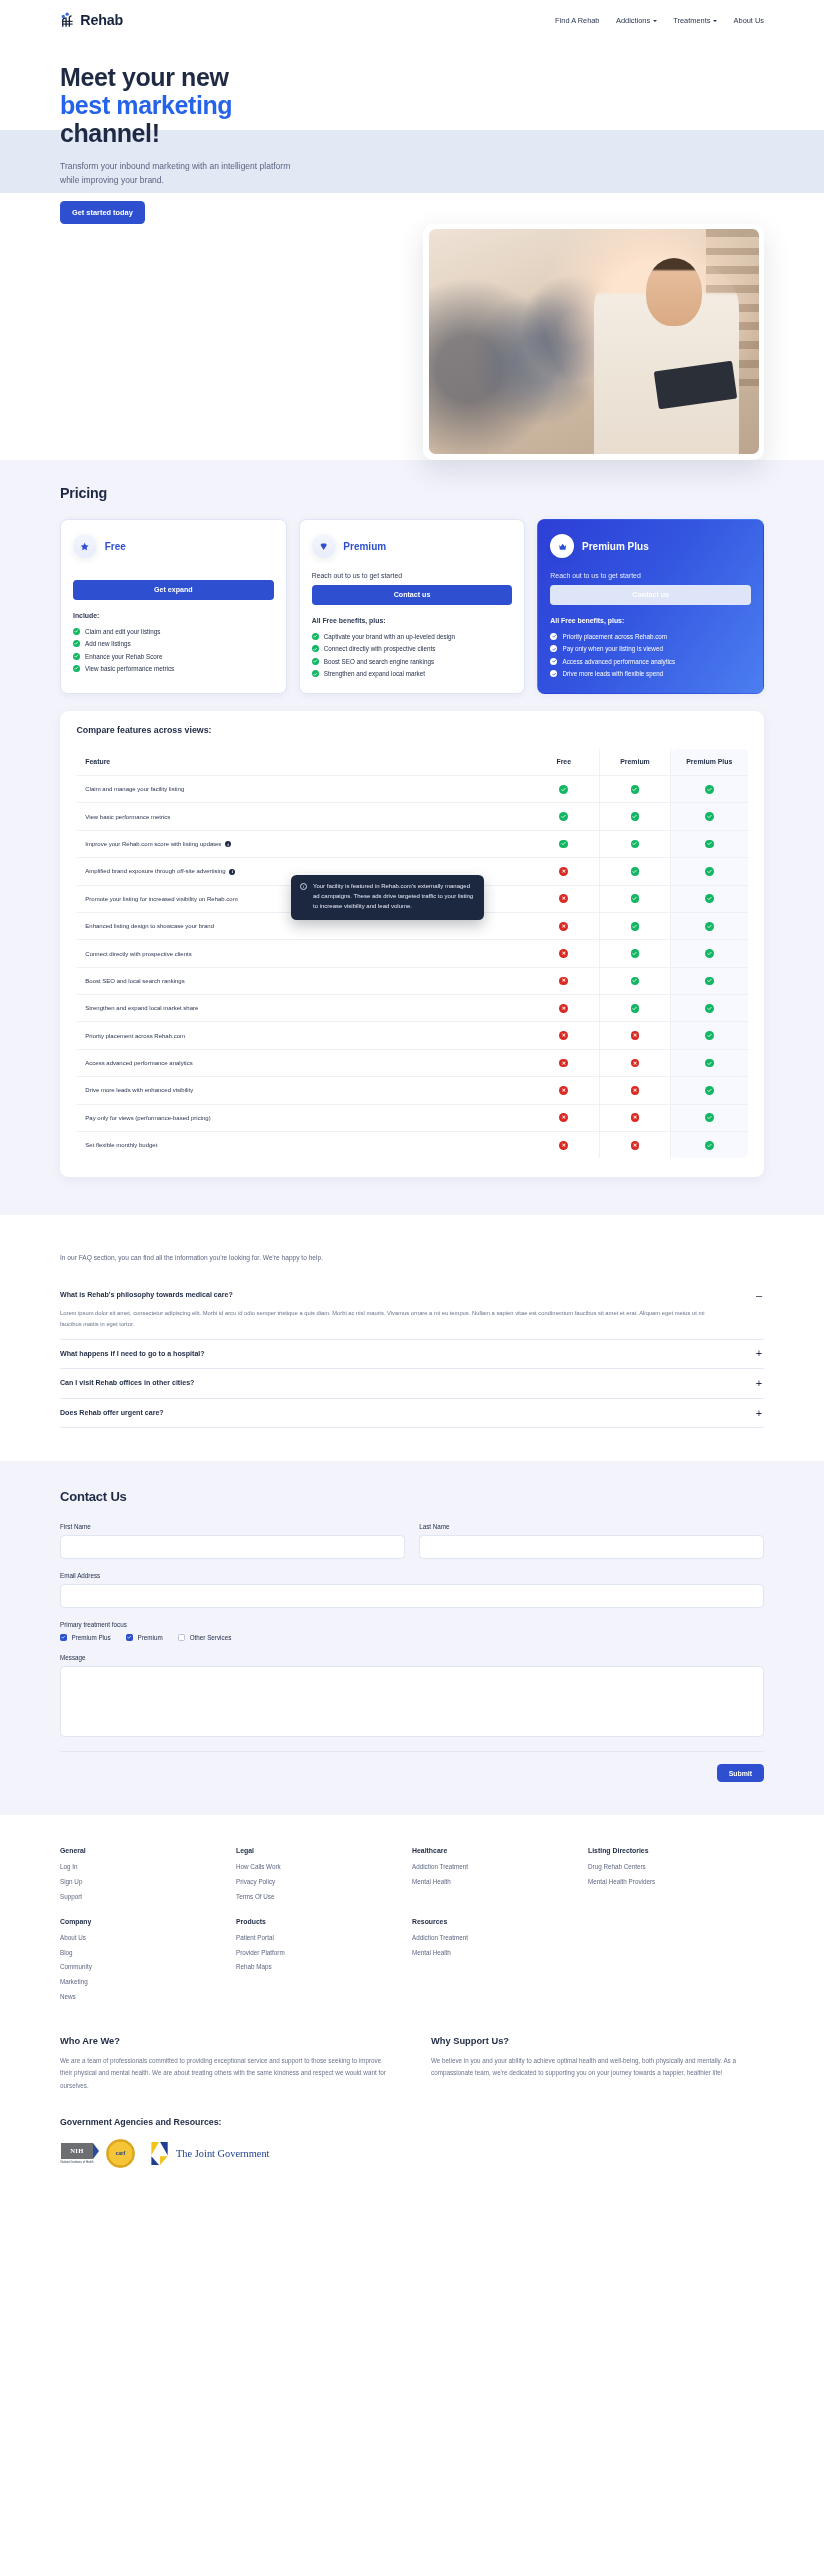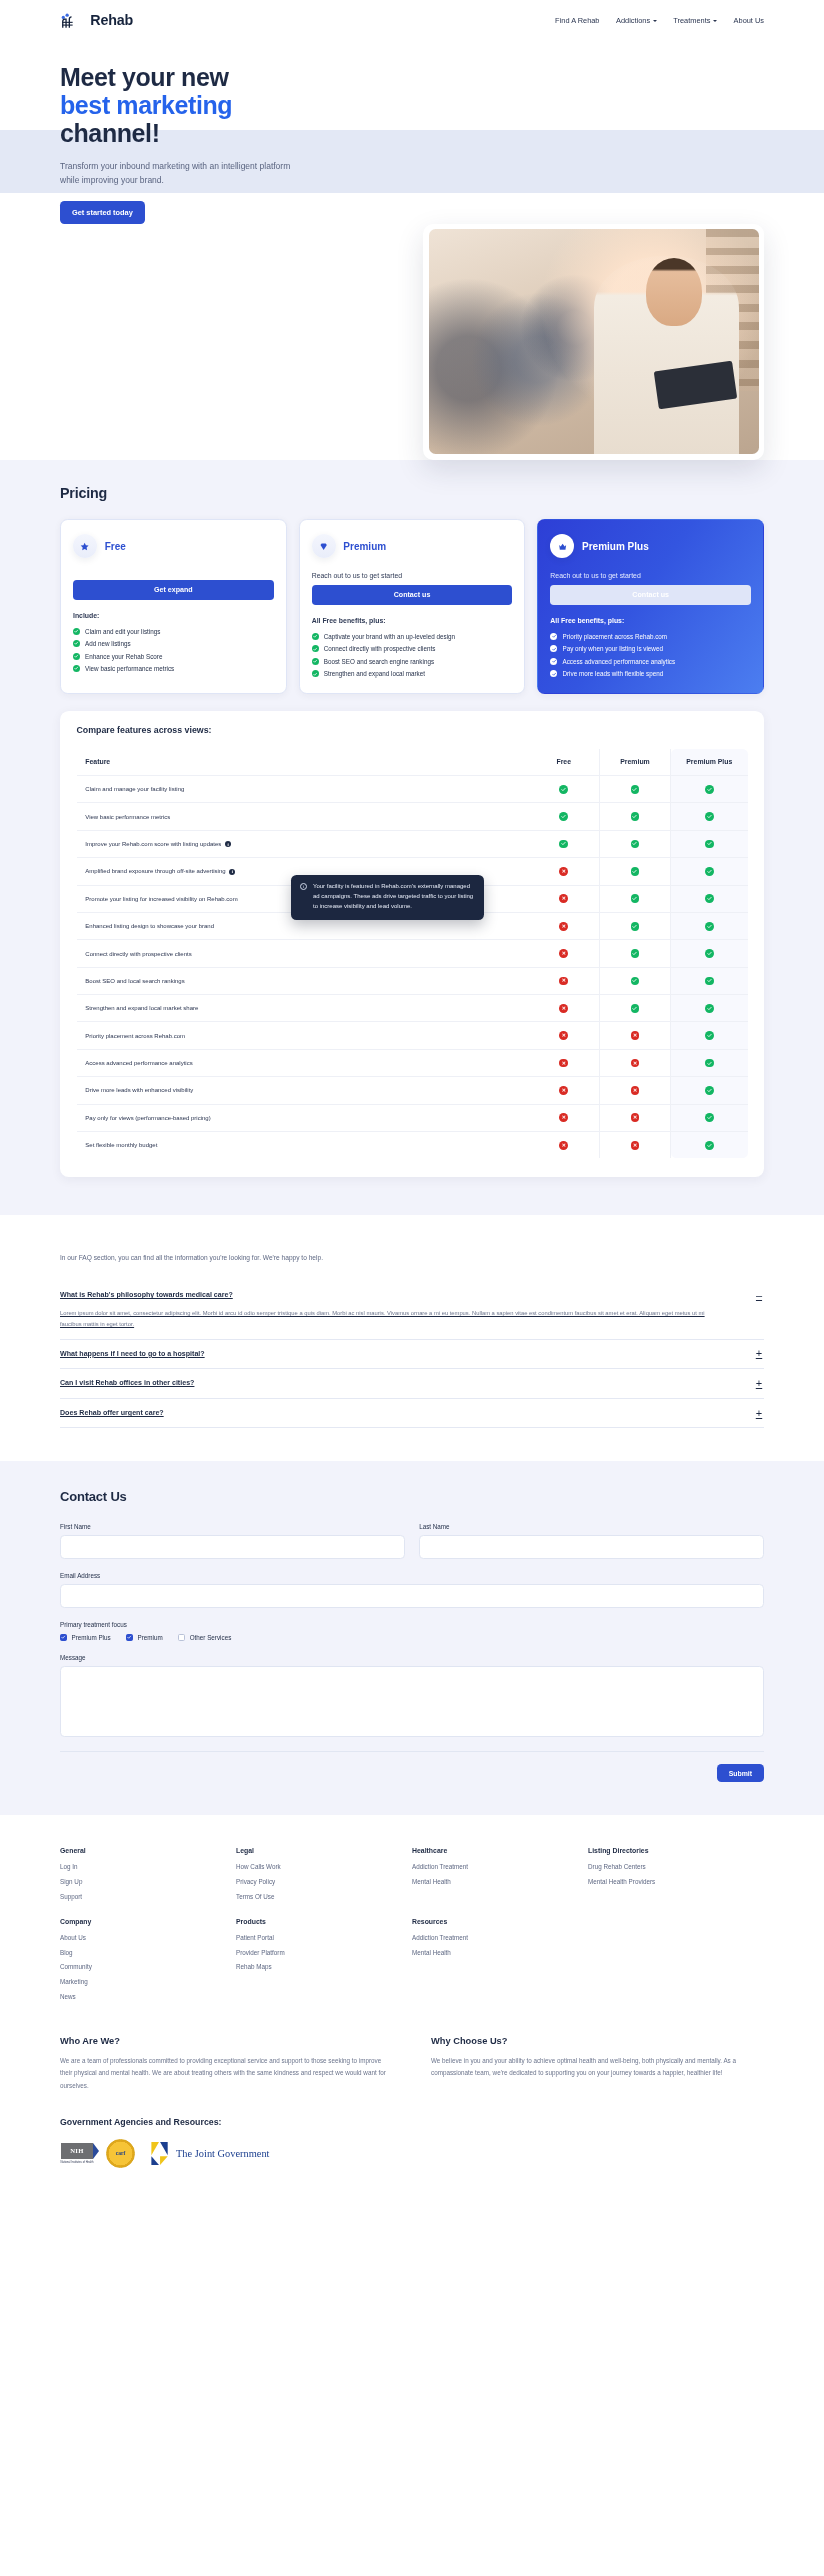--- a/index.html
+++ b/index.html
@@ -11,21 +11,21 @@
   }
   body { width: 824px; overflow-x: hidden; }
 
   
   .hero-wrap { position: relative; background: #ffffff; padding-bottom: 0; }
   .nav {
     display: flex; align-items: center; justify-content: space-between;
     padding: 12px 60px 0 60px;
     position: relative; z-index: 5;
   }
-  .brand { display: flex; align-items: flex-end; gap: 16px; }
+  .brand { display: flex; align-items: flex-start; gap: 6px; }
   .brand-mark { width: 14.3px; height: 15.4px; display: block; }
   .brand-name { font-size: 14.3px; font-weight: 700; color: #16233c; letter-spacing: -0.2px; }
   .nav-links { display: flex; align-items: center; gap: 16.5px; }
   .nav-link {
     font-size: 7.4px; color: #2a3550; text-decoration: none;
     display: inline-flex; align-items: center; gap: 2.7px;
   }
   .caret { display: inline-block; width: 0; height: 0;
     border-left: 2.2px solid transparent; border-right: 2.2px solid transparent;
     border-top: 2.7px solid #2a3550; margin-top: 1.1px; }
@@ -185,21 +185,21 @@
     border: 0.7px solid #cfd8ea; color: #cfd8ea; font-size: 5px;
     display: flex; align-items: center; justify-content: center; margin-top: 0.5px;
     font-family: "Liberation Serif", serif;
   }
 
   
   .faq-section { background: #ffffff; padding: 31px 60px 33px 60px; }
   .faq-title { font-size: 13px; font-weight: 700; color: #1e2a44; letter-spacing: -0.2px; }
   .faq-intro { margin-top: 7.7px; font-size: 6.6px; color: #5d6782; }
   .faq-list { margin-top: 20px; }
-  .faq-item { border-bottom: 0.5px solid #e4e8f3; padding: 8.8px 0 8.8px 0; text-decoration: underline; }
+  .faq-item { border-bottom: 0.5px solid #e4e8f3; padding: 8.8px 0 8.8px 0; }
   .faq-q-row { display: flex; align-items: center; justify-content: space-between; cursor: pointer; }
   .faq-q { font-size: 7.1px; font-weight: 600; color: #1e2a44; }
   .faq-toggle { font-size: 11px; color: #1e2a44; line-height: 1; width: 10px; text-align: center; }
   .faq-a { margin-top: 7.7px; font-size: 5.8px; line-height: 1.85; color: #6b7governments; }
   .faq-a { color: #6b748c; max-width: 654px; }
 
   
   .contact-section { background: #f2f3fb; padding: 27.5px 60px 33px 60px; }
   .contact-title { font-size: 13px; font-weight: 700; color: #1e2a44; letter-spacing: -0.2px; }
   .form-row { display: flex; gap: 14.3px; margin-top: 18.7px; }
@@ -860,21 +860,21 @@
       </div>
       <div class="footer-col"></div>
     </div>
 
   <div class="about-grid">
     <div class="about-block">
       <div class="about-h">Who Are We?</div>
       <p class="about-p">We are a team of professionals committed to providing exceptional service and support to those seeking to improve their physical and mental health. We are about treating others with the same kindness and respect we would want for ourselves.</p>
     </div>
     <div class="about-block">
-      <div class="about-h">Why Choose Us?</div>
+      <div class="about-h">Why Support Us?</div>
       <p class="about-p">We believe in you and your ability to achieve optimal health and well-being, both physically and mentally. As a compassionate team, we're dedicated to supporting you on your journey towards a happier, healthier life!</p>
     </div>
   </div>
 
   <div class="gov">
     <div class="gov-h">Government Agencies and Resources:</div>
     <div class="gov-logos">
       <div class="nih">
         <div class="nih-top">
           <span>NIH</span>

